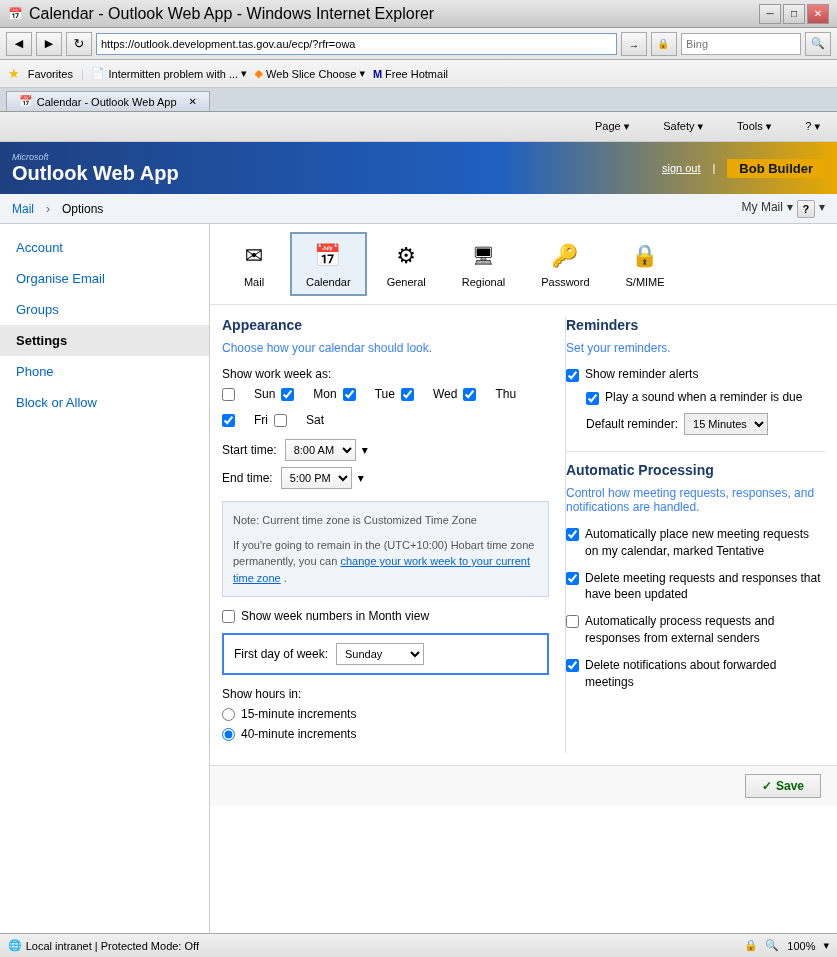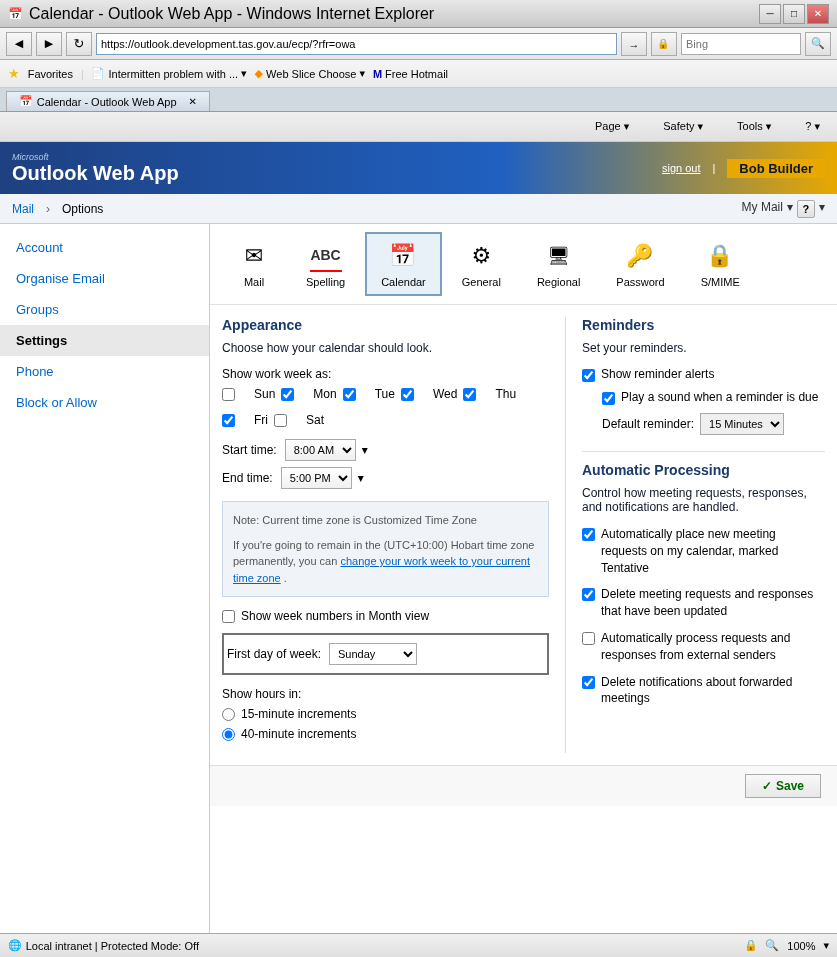--- a/index.html
+++ b/index.html
@@ -58,45 +58,45 @@
 
     
     .icon-toolbar { display: flex; padding: 8px 12px; border-bottom: 1px solid #e0e0e0; gap: 4px; }
     .icon-btn { display: flex; flex-direction: column; align-items: center; padding: 6px 14px; cursor: pointer; border: 2px solid transparent; font-size: 11px; gap: 4px; }
     .icon-btn.active { border-color: #7a9ec0; background: #e8f0f8; }
     .icon-shape { width: 32px; height: 32px; display: flex; align-items: center; justify-content: center; font-size: 22px; }
 
     
     .two-col { display: flex; gap: 0; padding: 12px; gap: 16px; }
     .left-col { flex: 1; }
-    .right-col { width: 260px; border-left: 1px solid #ddd; padding-left: 16px; }
+    .right-col { width: 260px; border-left: 1px solid #ddd; }
 
     .section-title { font-size: 14px; font-weight: bold; color: #1a3a6a; margin-bottom: 8px; }
-    .section-subtitle { font-size: 12px; color: #0f172a; margin-bottom: 12px; }
+    .section-subtitle { font-size: 12px; color: #3b82f6; margin-bottom: 12px; }
 
     
     .work-week-row { display: flex; flex-wrap: wrap; gap: 6px; margin-bottom: 12px; }
     .day-check { display: flex; align-items: center; gap: 19px; font-size: 12px; }
     .day-check input[type=checkbox] { width: 13px; height: 13px; }
 
     
     .working-hours { margin-bottom: 12px; }
     .hours-row { display: flex; align-items: center; gap: 8px; margin-bottom: 6px; font-size: 12px; }
     .hours-select { height: 22px; border: 1px solid #aaa; background: linear-gradient(to bottom, #fff, #f0f0f0); padding: 0 4px; font-size: 11px; }
 
     
     .info-box { background: #f0f4f8; border: 1px solid #c8d8e8; padding: 10px; margin-bottom: 12px; font-size: 11px; color: #555; line-height: 1.5; }
     .info-link { color: #0066cc; text-decoration: underline; cursor: pointer; }
 
     
     .check-row { display: flex; align-items: center; gap: 6px; margin-bottom: 10px; font-size: 12px; }
     .check-row input[type=checkbox] { width: 13px; height: 13px; }
 
     
-    .first-day-box { border: 2px solid #737373; padding: 8px 3px; margin-bottom: 12px; display: flex; align-items: center; gap: 8px; font-size: 12px; }
+    .first-day-box { border: 2px solid #3b82f6; padding: 8px 10px; margin-bottom: 12px; display: flex; align-items: center; gap: 8px; font-size: 12px; }
     .first-day-select { height: 22px; border: 1px solid #aaa; padding: 0 4px; font-size: 11px; background: white; }
 
     
     .radio-row { display: flex; align-items: center; gap: 6px; margin-bottom: 6px; font-size: 12px; }
     .radio-row input[type=radio] { width: 13px; height: 13px; }
 
     
     .reminder-section { margin-bottom: 16px; }
     .auto-proc-section { }
     .reminder-check-row { display: flex; align-items: flex-start; gap: 6px; margin-bottom: 8px; font-size: 12px; }
@@ -228,24 +228,20 @@
       </div>
     </div>
 
     <div class="content-area">
 
       <div class="icon-toolbar">
         <div class="icon-btn">
           <div class="icon-shape">✉</div>
           <span>Mail</span>
         </div>
-        <div class="icon-btn">
-          <div class="icon-shape" style="font-size:14px;font-weight:bold;border-bottom:2px solid red;color:#333;">ABC</div>
-          <span>Spelling</span>
-        </div>
         <div class="icon-btn active">
           <div class="icon-shape">📅</div>
           <span>Calendar</span>
         </div>
         <div class="icon-btn">
           <div class="icon-shape">⚙</div>
           <span>General</span>
         </div>
         <div class="icon-btn">
           <div class="icon-shape" style="font-size:18px;">🖥</div>

